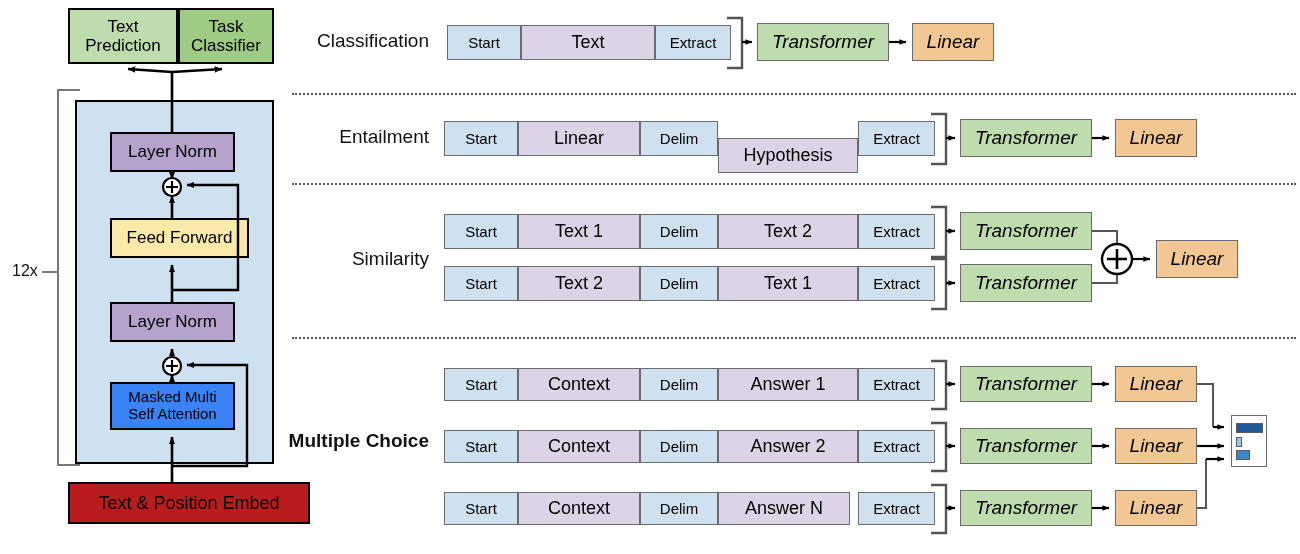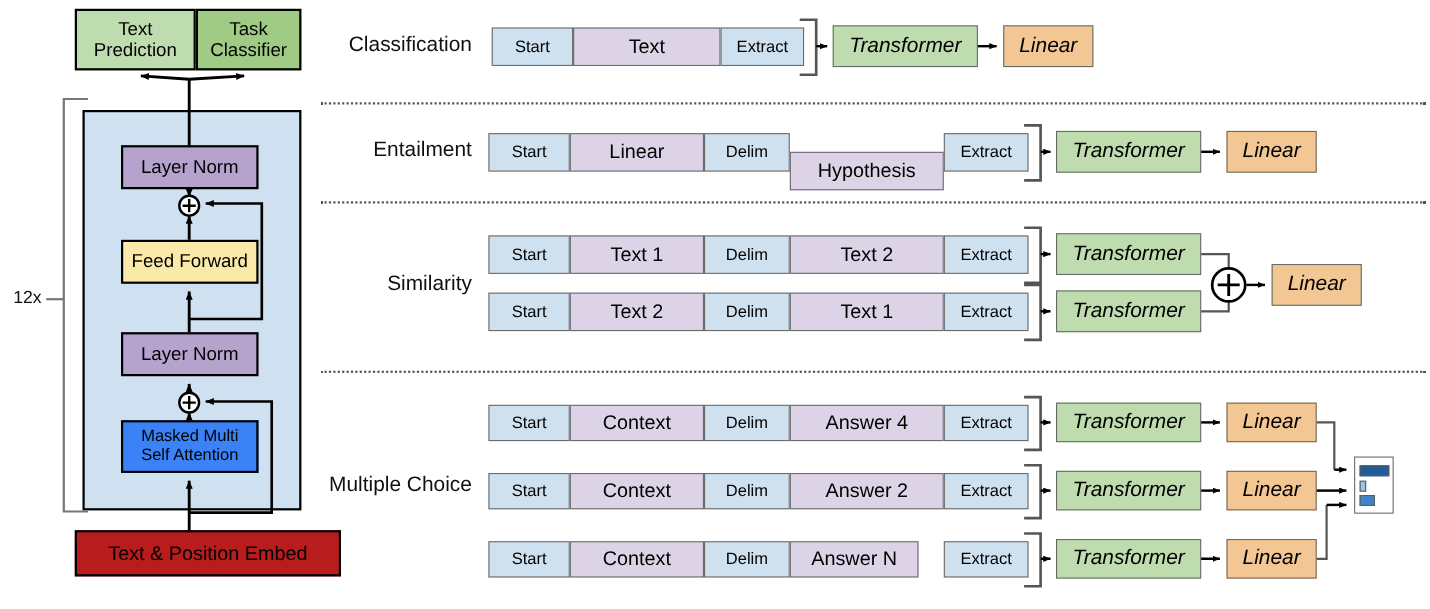--- a/index.html
+++ b/index.html
@@ -114,21 +114,21 @@
     <span>Task
 Classifier</span>
   </div>
 
   <div class="arch-outer" style="left:75px; top:100px; width:195px; height:360px;"></div>
 
   <div class="box hard-border" style="left:110px; top:132px; width:125px; height:40px; background:#b5a3cd; font-size:17px;">
     <span>Layer Norm</span>
   </div>
 
-  <div class="box hard-border" style="left:110px; top:218px; width:125px; height:40px; background:#fae9a8; font-size:17px;">
+  <div class="box hard-border" style="left:110px; top:218px; width:139px; height:40px; background:#fae9a8; font-size:17px;">
     <span>Feed Forward</span>
   </div>
 
   <div class="box hard-border" style="left:110px; top:302px; width:125px; height:40px; background:#b5a3cd; font-size:17px;">
     <span>Layer Norm</span>
   </div>
 
   <div class="box hard-border" style="left:110px; top:382px; width:125px; height:48px; background:#3b82f6; font-size:15px;">
     <span>Masked Multi
 Self Attention</span>
@@ -136,21 +136,21 @@
 
   <div class="box hard-border" style="left:68px; top:482px; width:242px; height:42px; background:#b91c1c; font-size:18px;">
     <span>Text &amp; Position Embed</span>
   </div>
 
   <div class="lbl-12x" style="left:12px; top:262px;">12x</div>
 
   <div class="task-label" style="left:189px; top:126px; width:240px;">Entailment</div>
   <div class="task-label" style="left:189px; top:30px; width:240px;">Classification</div>
   <div class="task-label" style="left:189px; top:248px; width:240px;">Similarity</div>
-  <div class="task-label" style="left:169px; top:430px; width:260px;">Multiple Choice</div>
+  <div class="task-label" style="left:169px; top:430px; width:260px;font-weight:bold;">Multiple Choice</div>
 
   <div class="dotted-sep" style="left:292px; top:93px; width:1004px;"></div>
   <div class="dotted-sep" style="left:292px; top:183px; width:1004px;"></div>
   <div class="dotted-sep" style="left:292px; top:337px; width:1004px;"></div>
 
   <div class="tokbox tok-blue" style="left:447px; top:25px; width:74px; height:35px;">
       <span>Start</span>
     </div>
   <div class="tokbox tok-purple tok-big" style="left:521px; top:25px; width:134px; height:35px;">
       <span>Text</span>
@@ -234,21 +234,21 @@
   <div class="tokbox tok-blue" style="left:444px; top:368px; width:74px; height:33px;">
       <span>Start</span>
     </div>
   <div class="tokbox tok-purple tok-big" style="left:518px; top:368px; width:122px; height:33px;">
       <span>Context</span>
     </div>
   <div class="tokbox tok-blue" style="left:640px; top:368px; width:78px; height:33px;">
       <span>Delim</span>
     </div>
   <div class="tokbox tok-purple tok-big" style="left:718px; top:368px; width:140px; height:33px;">
-      <span>Answer 4</span>
+      <span>Answer 1</span>
     </div>
   <div class="tokbox tok-blue" style="left:858px; top:368px; width:77px; height:33px;">
       <span>Extract</span>
     </div>
   <div class="modbox mod-green" style="left:960px; top:366px; width:132px; height:36px;">
       <span>Transformer</span>
     </div>
   <div class="modbox mod-orange" style="left:1115px; top:366px; width:82px; height:36px;">
       <span>Linear</span>
     </div>
@@ -277,21 +277,21 @@
 
   <div class="tokbox tok-blue" style="left:444px; top:492px; width:74px; height:33px;">
       <span>Start</span>
     </div>
   <div class="tokbox tok-purple tok-big" style="left:518px; top:492px; width:122px; height:33px;">
       <span>Context</span>
     </div>
   <div class="tokbox tok-blue" style="left:640px; top:492px; width:78px; height:33px;">
       <span>Delim</span>
     </div>
-  <div class="tokbox tok-purple tok-big" style="left:718px; top:492px; width:117px; height:33px;">
+  <div class="tokbox tok-purple tok-big" style="left:718px; top:492px; width:132px; height:33px;">
       <span>Answer N</span>
     </div>
   <div class="tokbox tok-blue" style="left:858px; top:492px; width:77px; height:33px;">
       <span>Extract</span>
     </div>
   <div class="modbox mod-green" style="left:960px; top:490px; width:132px; height:36px;">
       <span>Transformer</span>
     </div>
   <div class="modbox mod-orange" style="left:1115px; top:490px; width:82px; height:36px;">
       <span>Linear</span>

